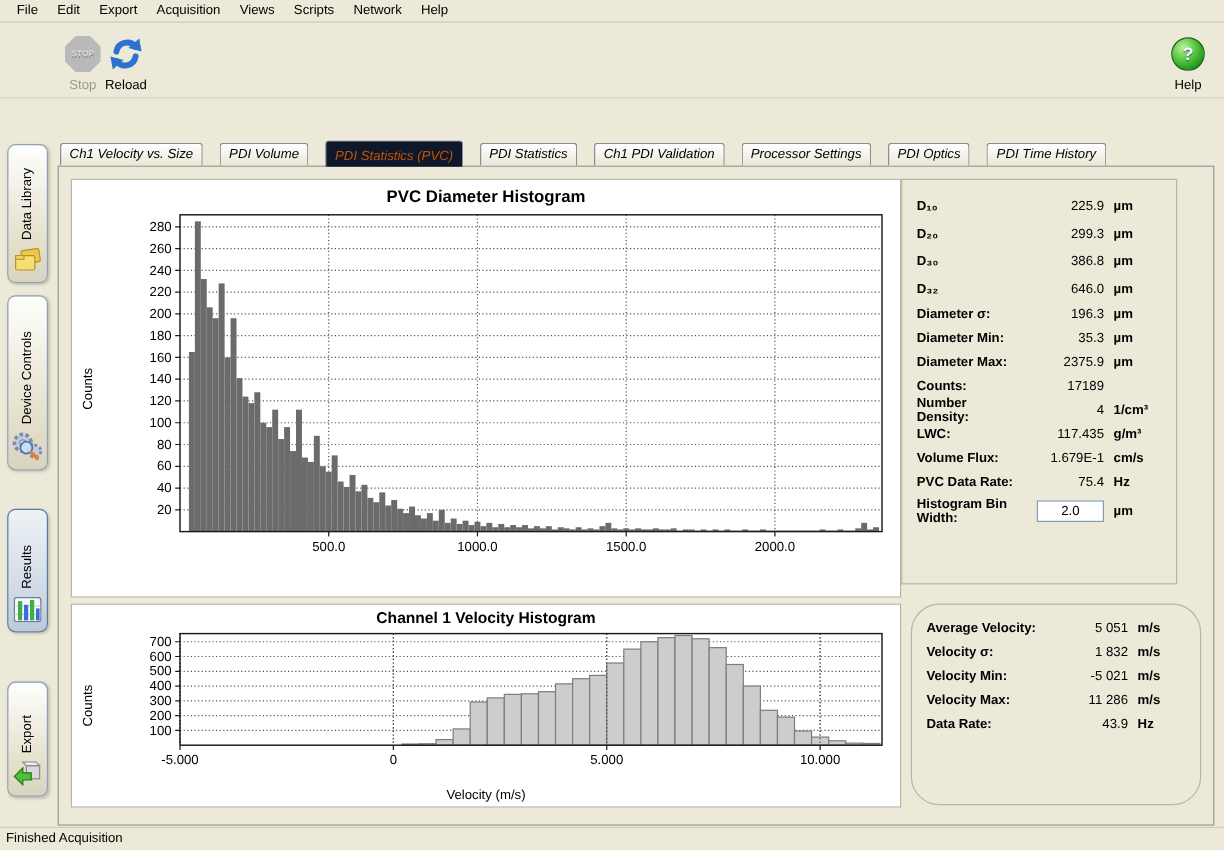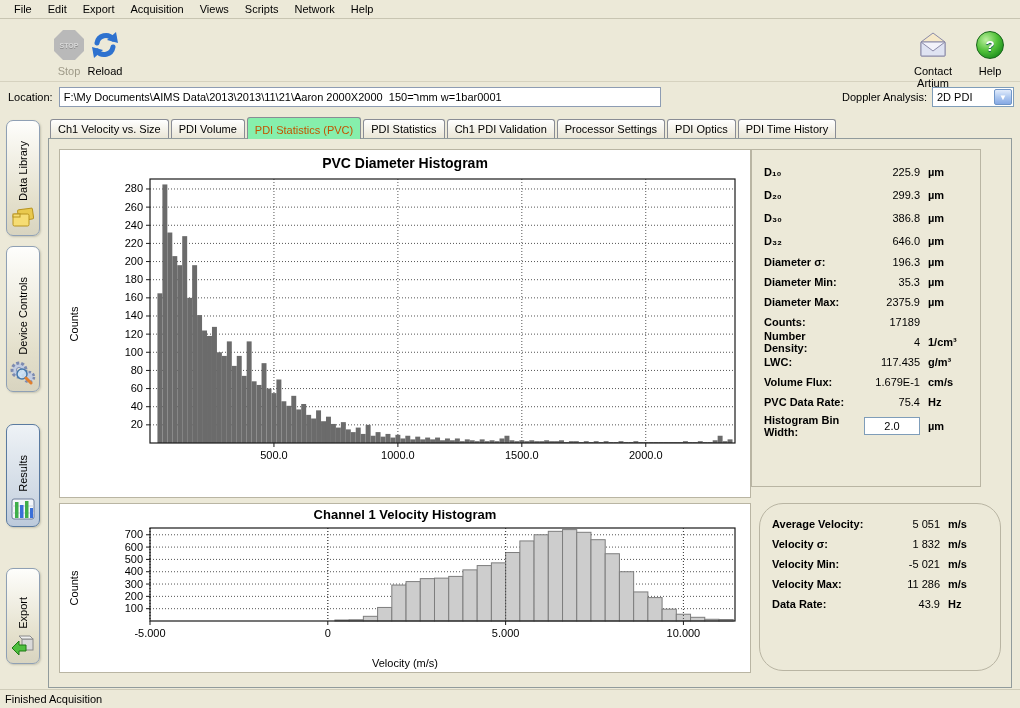--- a/index.html
+++ b/index.html
@@ -55,23 +55,23 @@
             background:linear-gradient(#fefefc,#e4e0cc 70%,#d8d4c0);cursor:default;
             display:flex;flex-direction:column;align-items:center;justify-content:flex-end;
             box-shadow:1px 1px 2px rgba(120,120,100,.35);}
   .side-btn.selected{background:linear-gradient(#eef2f6,#cfd9e4 70%,#bccadb);border-color:#5a7aa0;}
   .side-label{writing-mode:vertical-rl;transform:rotate(180deg);margin-bottom:6px;white-space:nowrap;}
   .side-icon{margin-bottom:4px;}
 
   
   .tabarea{position:absolute;left:48px;top:2px;right:8px;bottom:2px;}
   .tabstrip{display:flex;align-items:flex-end;height:24px;padding-left:2px;position:relative;z-index:2;}
-  .tab{border:1px solid #898c95;border-bottom:none;border-radius:3px 3px 0 0;margin-right:2px;
-       padding:3px 7px 3px;background:linear-gradient(#ffffff,#eae6d6);white-space:nowrap;cursor:default;position:relative;}
-  .tab.active{background:#86efac;color:#c25400;padding-top:6px;margin-bottom:-1px;z-index:3;}
+  .tab{border:1px solid #898c95;border-bottom:none;border-radius:3px 3px 0 0;margin-right:14px;
+       padding:3px 7px 3px;background:linear-gradient(#ffffff,#eae6d6);white-space:nowrap;cursor:default;position:relative;font-style:italic;}
+  .tab.active{background:#0f172a;color:#c25400;padding-top:6px;margin-bottom:-1px;z-index:3;}
   .tabpage{position:absolute;left:0;top:24px;right:0;bottom:0;border:1px solid #919b9c;background:#ece9d8;}
 
   
   .chart-panel{position:absolute;background:#fff;border:1px solid #b9b5a3;}
   .stats-panel{position:absolute;background:#ece9d8;border:1px solid #b9b5a3;padding:10px 10px 0 12px;box-sizing:border-box;}
   .chart-title{position:absolute;top:5px;left:0;right:0;text-align:center;font-weight:bold;font-size:14px;}
   .ylabel{position:absolute;left:12px;top:50%;transform:translate(-50%,-50%) rotate(-90deg);font-size:11px;}
   .xlabel{position:absolute;left:0;right:0;text-align:center;font-size:11px;}
   .chart-svg{position:absolute;left:1px;}
 
@@ -119,51 +119,30 @@
       <div class="tlabel">Reload</div>
     </div>
     <div class="tool-btn disabled" style="left:40px;top:8px;">
       <div class="ticon">
         <div class="octagon">
             <span>STOP</span>
           </div>
       </div>
       <div class="tlabel">Stop</div>
     </div>
-    <div class="tool-btn" style="left:898px;top:8px;width:70px;">
-      <div class="ticon">
-        <svg width="32" height="26" viewBox="0 0 32 26">
-          <polygon points="4,10 16,1 28,10" fill="#f6e9c8" stroke="#8a8aa8" stroke-width="1"></polygon>
-          <rect x="4" y="10" width="24" height="14" rx="1" fill="#f2f2fa" stroke="#8a8aa8"></rect>
-          <polygon points="4,10 16,19 28,10 28,24 4,24" fill="#dfe3f2" stroke="#8a8aa8" stroke-width="1"></polygon>
-        </svg>
-      </div>
-      <div class="tlabel">Contact Artium</div>
-    </div>
     <div class="tool-btn" style="left:968px;top:8px;width:44px;">
       <div class="ticon">
         <div class="help-sphere">
             <span>?</span>
           </div>
       </div>
       <div class="tlabel">Help</div>
     </div>
   </div>
 
-  <div class="locrow">
-    <span class="loc-label">Location:</span>
-    <input class="loc-field" value="F:\My Documents\AIMS Data\2013\2013\11\21\Aaron 2000X2000  ר=150mm w=1bar0001" style="">
-    <div class="doppler">
-      <span class="dlabel">Doppler Analysis:</span>
-      <div class="dropdown">
-        <span>2D PDI</span>
-        <span class="dd-btn"></span>
-      </div>
-    </div>
-  </div>
 
   <div class="main">
 
     <div class="sidebar">
       <div class="side-btn" style="top:8px;height:114px;">
         <span class="side-label">Data Library</span>
         <span class="side-icon">
           <svg width="26" height="22" viewBox="0 0 26 22">
             <rect x="8" y="2" width="15" height="11" rx="1.5" fill="#e9c94e" stroke="#b89420" transform="rotate(-8 15 7)"></rect>
             <rect x="3" y="7" width="16" height="12" rx="1.5" fill="#f6dd74" stroke="#b89420"></rect>

